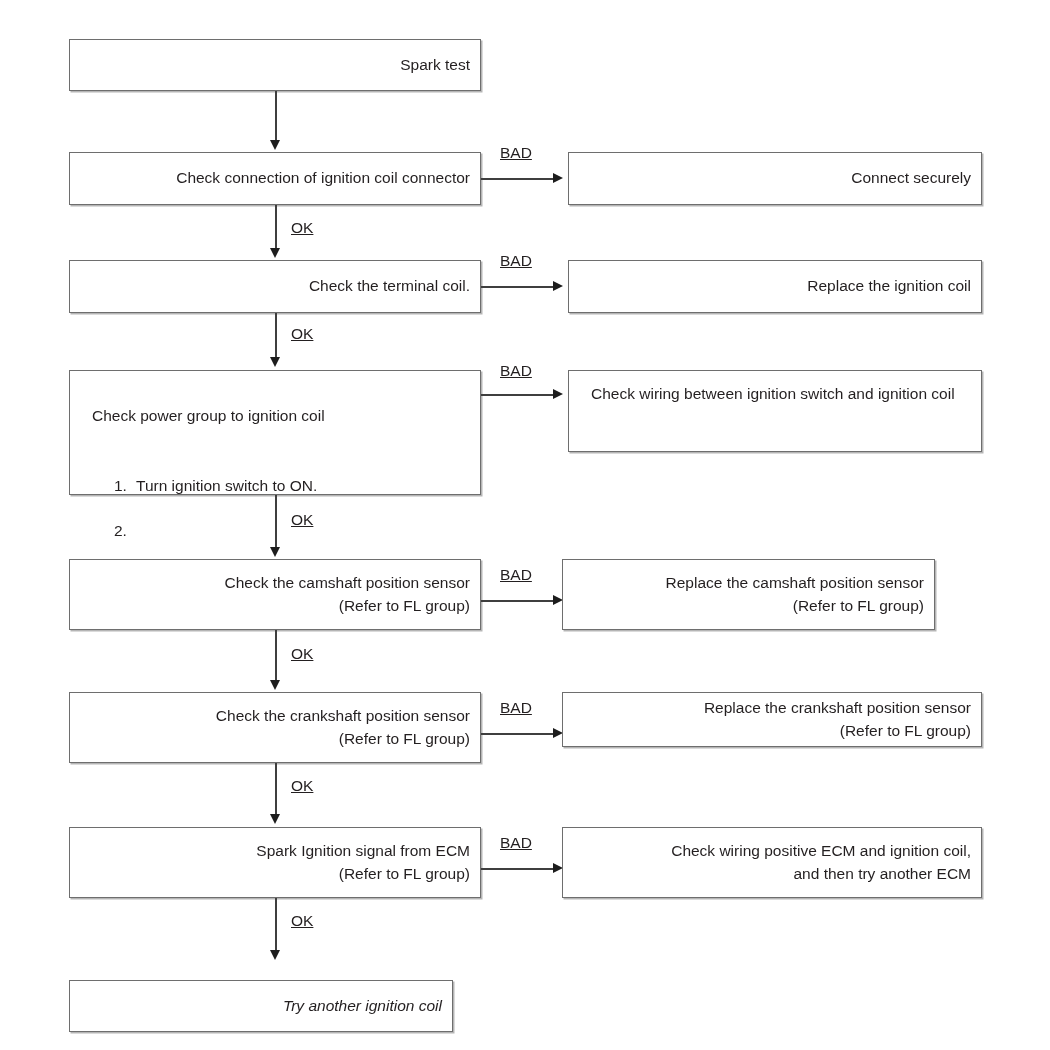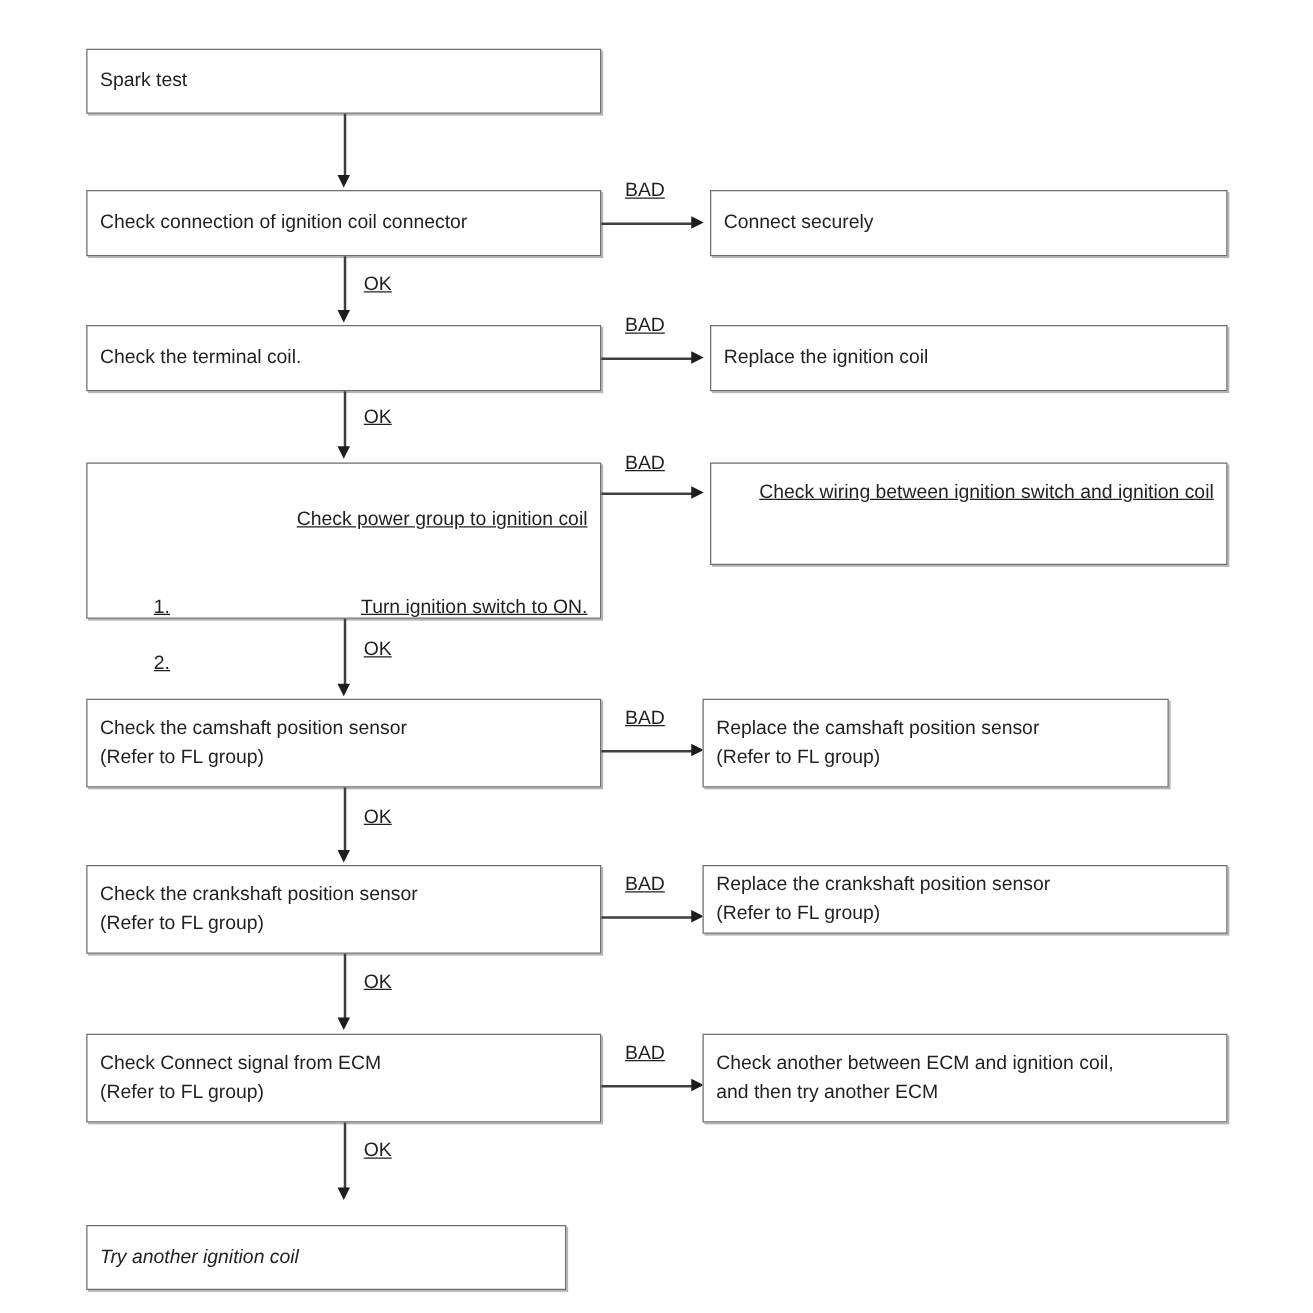--- a/index.html
+++ b/index.html
@@ -28,22 +28,22 @@
     align-items: center;
     color: #231f20;
     font-size: 15.5px;
     line-height: 1.45;
   }
   .node .txt {
     width: 100%;
     padding: 0 10px;
     white-space: pre-line;
   }
-  .node.center .txt { text-align: left; }
-  .node.left   .txt { text-align: right; padding-left: 22px; text-decoration: underline; }
+  .node.center .txt { text-align: right; }
+  .node.left   .txt { text-align: left; padding-left: 22px; }
   .node.topalign { align-items: flex-start; }
   .node.topalign .txt { padding-top: 12px; }
 
   .steps {
     margin: 2px 0 0 0;
     padding: 0;
     list-style: none;
   }
   .steps li {
     display: flex;
@@ -188,30 +188,30 @@
   <div class="node center" style="left:562px; top:692px; width:420px; height:55px;">
     <span class="txt">Replace the crankshaft position sensor
 (Refer to FL group)</span>
   </div>
 
   <div class="vline" style="left:275px; top:763px; height:52px;"></div>
   <div class="arrow-down" style="left:270px; top:814px;"></div>
   <div class="edge-label" style="left:291px; top:777px;">OK</div>
 
   <div class="node center" style="left:69px; top:827px; width:412px; height:71px;">
-    <span class="txt">Check Connect signal from ECM
+    <span class="txt">Spark Ignition signal from ECM
 (Refer to FL group)</span>
   </div>
 
   <div class="hline" style="left:481px; top:868px; width:74px;"></div>
   <div class="arrow-right" style="left:553px; top:863px;"></div>
   <div class="edge-label" style="left:500px; top:834px;">BAD</div>
 
   <div class="node center" style="left:562px; top:827px; width:420px; height:71px;">
-    <span class="txt">Check another between ECM and ignition coil,
+    <span class="txt">Check wiring positive ECM and ignition coil,
 and then try another ECM</span>
   </div>
 
   <div class="vline" style="left:275px; top:898px; height:53px;"></div>
   <div class="arrow-down" style="left:270px; top:950px;"></div>
   <div class="edge-label" style="left:291px; top:912px;">OK</div>
 
   <div class="node center" style="left:69px; top:980px; width:384px; height:52px;font-style:italic;">
     <span class="txt">Try another ignition coil</span>
   </div>

